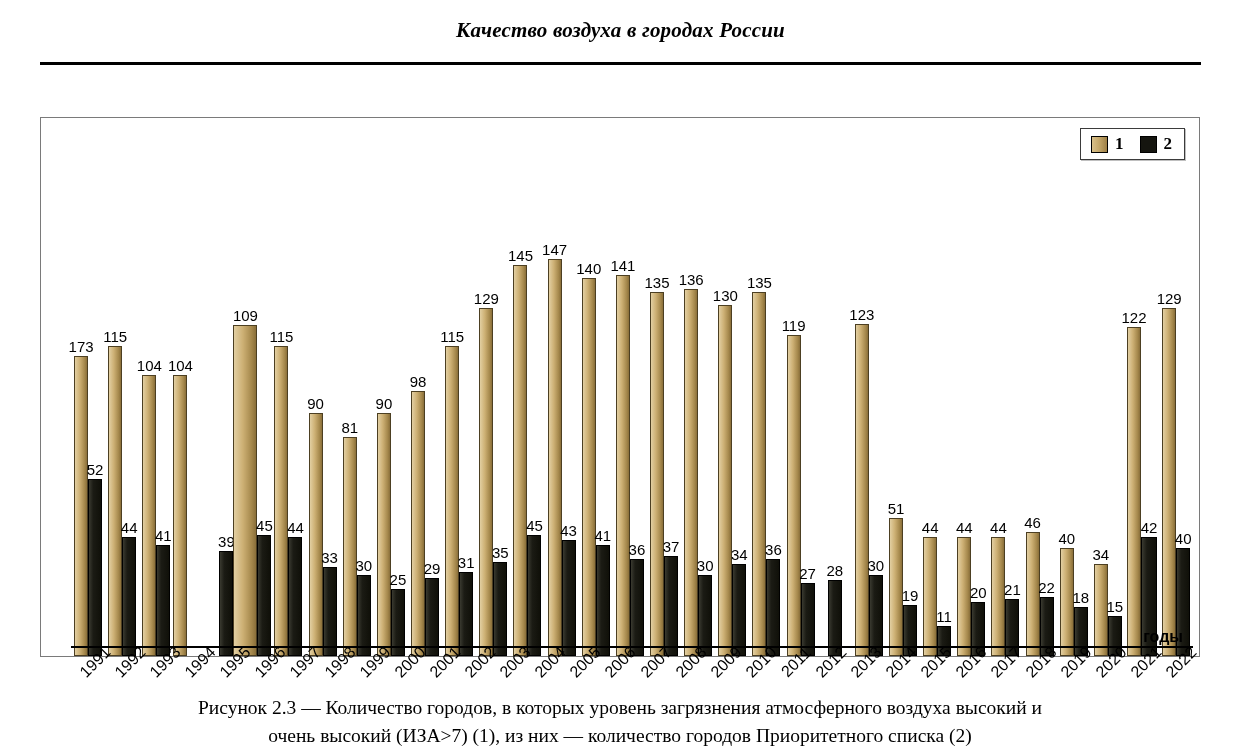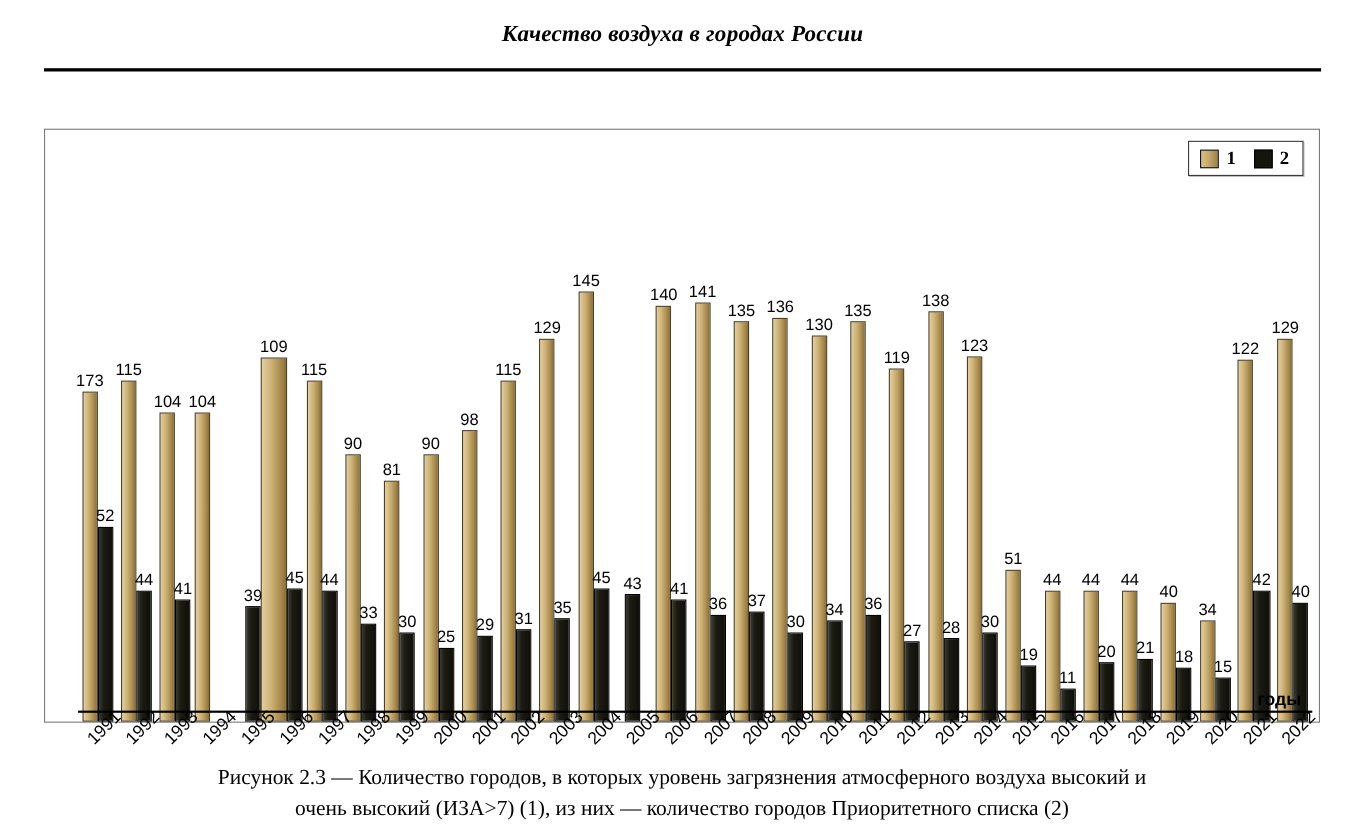--- a/index.html
+++ b/index.html
@@ -305,20 +305,23 @@
         </div>
         <div class="group">
           <div class="bar b1" style="height: 391.5px;">
             <span class="val">145</span>
           </div>
           <div class="bar b2" style="height: 121.5px;">
             <span class="val">45</span>
           </div>
         </div>
         <div class="group">
+          <div class="bar b1" style="height: 396.9px;">
+            <span class="val">147</span>
+          </div>
           <div class="bar b2" style="height: 116.1px;">
             <span class="val">43</span>
           </div>
         </div>
         <div class="group">
           <div class="bar b1" style="height: 378px; text-decoration: underline;">
             <span class="val">140</span>
           </div>
           <div class="bar b2" style="height: 110.7px;">
             <span class="val">41</span>
@@ -366,23 +369,20 @@
         </div>
         <div class="group">
           <div class="bar b1" style="height: 321.3px;">
             <span class="val">119</span>
           </div>
           <div class="bar b2" style="height: 72.9px;">
             <span class="val">27</span>
           </div>
         </div>
         <div class="group">
-          <div class="bar b1" style="height: 372.6px;">
-            <span class="val">138</span>
-          </div>
           <div class="bar b2" style="height: 75.6px;">
             <span class="val">28</span>
           </div>
         </div>
         <div class="group">
           <div class="bar b1" style="height: 332.1px;">
             <span class="val">123</span>
           </div>
           <div class="bar b2" style="height: 81px;">
             <span class="val">30</span>
@@ -411,20 +411,28 @@
           <div class="bar b2" style="height: 54px;">
             <span class="val">20</span>
           </div>
         </div>
         <div class="group">
           <div class="bar b1" style="height: 118.8px;">
             <span class="val">44</span>
           </div>
           <div class="bar b2" style="height: 56.7px;">
             <span class="val">21</span>
+          </div>
+        </div>
+        <div class="group">
+          <div class="bar b1" style="height: 124.2px;">
+            <span class="val">46</span>
+          </div>
+          <div class="bar b2" style="height: 59.4px;">
+            <span class="val">22</span>
           </div>
         </div>
         <div class="group">
           <div class="bar b1" style="height: 108px;">
             <span class="val">40</span>
           </div>
           <div class="bar b2" style="height: 48.6px;">
             <span class="val">18</span>
           </div>
         </div>

